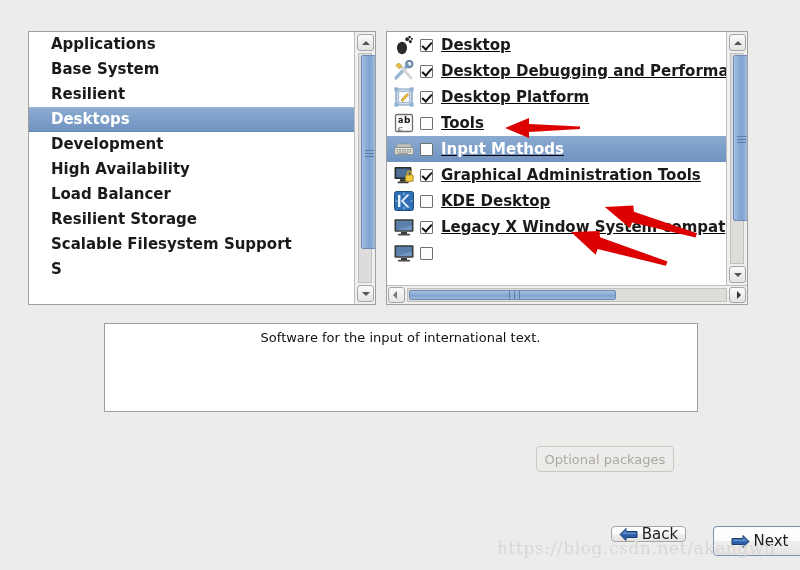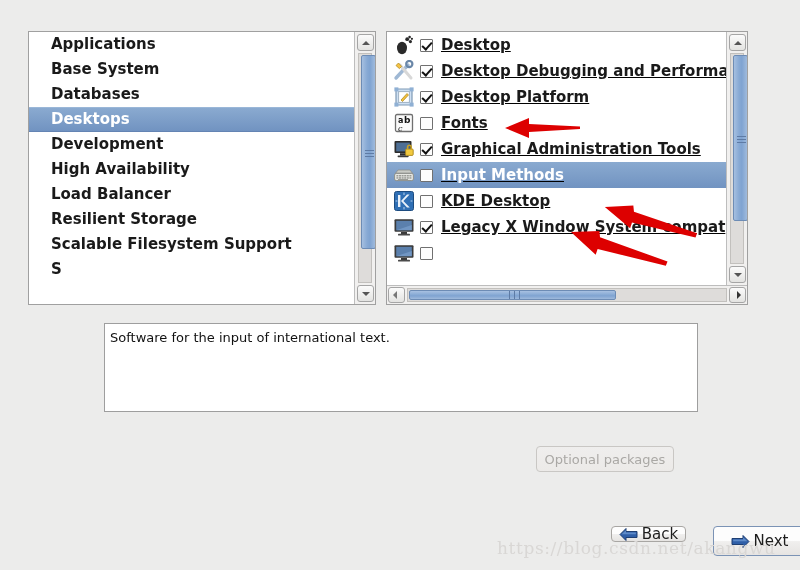--- a/index.html
+++ b/index.html
@@ -123,21 +123,21 @@
   }
   .hgrip{position:absolute;left:50%;top:50%;margin-left:-5px;margin-top:-4px;}
   .hgrip span{float:left;width:1px;height:8px;background:#5e7ba5;margin:0 2px;}
 
   
   #desc{
     position:absolute;left:104px;top:323px;width:594px;height:89px;
     background:#ffffff;border:1px solid #9e9e9e;box-sizing:border-box;
   }
   #desc-text{
-    font-size:13px;color:#111;padding:6px 6px 0 5px;line-height:16px;
+    font-size:13px;color:#111;padding:6px 6px 0 5px;line-height:16px;text-align:center;
   }
 
   
   .btn{
     position:absolute;box-sizing:border-box;
     background:linear-gradient(to bottom,#fdfdfd,#fdfdfd 48%,#f0efee 52%,#e6e4e2);
     border:1px solid #a8a6a3;border-radius:4px;
     font-size:14px;color:#1d1d1d;
     display:flex;align-items:center;justify-content:center;
   }
@@ -162,21 +162,21 @@
     font-size:17px;color:#d9d7d5;letter-spacing:.6px;white-space:nowrap;
   }
 </style>
 </head>
 <body>
 
 <div class="panel" id="cat-panel">
   <div id="cat-list">
       <div class="cat-row"><span>Applications</span></div>
       <div class="cat-row"><span>Base System</span></div>
-      <div class="cat-row"><span>Databases</span></div>
+      <div class="cat-row"><span>Resilient</span></div>
       <div class="cat-row sel"><span>Desktops</span></div>
       <div class="cat-row"><span>Development</span></div>
       <div class="cat-row"><span>High Availability</span></div>
       <div class="cat-row"><span>Load Balancer</span></div>
       <div class="cat-row"><span>Resilient Storage</span></div>
       <div class="cat-row"><span>Scalable Filesystem Support</span></div>
       <div class="cat-row"><span>S</span></div>
     </div>
   <div class="vsb">
     <div class="sb-btn up">
@@ -234,33 +234,21 @@
         <span class="grp-label">Desktop Platform</span>
       </div>
       <div class="grp-row">
         <span class="grp-icon"><svg width="22" height="22" viewBox="0 0 22 22">
             <rect x="2.5" y="2.5" width="17" height="17" rx="1.5" fill="#fafafa" stroke="#707070" stroke-width="1.3"></rect>
             <text x="5" y="10.5" font-family="DejaVu Sans, sans-serif" font-size="8" font-weight="bold" fill="#111">a</text>
             <text x="11" y="11" font-family="DejaVu Sans, sans-serif" font-size="9" font-weight="bold" fill="#111">b</text>
             <text x="5" y="18.5" font-family="DejaVu Serif, serif" font-size="8" font-style="italic" fill="#111">c</text>
           </svg></span>
         <span class="cb"></span>
-        <span class="grp-label">Fonts</span>
-      </div>
-      <div class="grp-row">
-        <span class="grp-icon"><svg width="22" height="22" viewBox="0 0 22 22">
-            <rect x="1.5" y="3" width="17" height="12" rx="1" fill="#2c2c2c"></rect>
-            <rect x="3.2" y="4.6" width="13.6" height="8.8" fill="#4e6f95"></rect>
-            <rect x="7" y="15.2" width="6" height="2.4" fill="#2c2c2c"></rect>
-            <rect x="4.6" y="17.4" width="11" height="1.8" rx=".7" fill="#3a3a3a"></rect>
-            <rect x="12.6" y="11" width="7.6" height="6.4" rx="1" fill="#f2c93e" stroke="#a8841c" stroke-width=".9"></rect>
-            <path d="M14.6 11 v-2 a1.8 1.8 0 0 1 3.6 0 v2" fill="none" stroke="#c9a227" stroke-width="1.6"></path>
-          </svg></span>
-        <span class="cb on"></span>
-        <span class="grp-label">Graphical Administration Tools</span>
+        <span class="grp-label">Tools</span>
       </div>
       <div class="grp-row sel">
         <span class="grp-icon"><svg width="22" height="22" viewBox="0 0 22 22">
             <path d="M5 6 h12 l2.4 3.2 H2.6 Z" fill="#c9cbc6" stroke="#8e908b" stroke-width=".8"></path>
             <rect x="1.6" y="9.4" width="18.8" height="7.2" rx="1.6" fill="#e6e7e3" stroke="#8e908b" stroke-width="1"></rect>
             <g fill="#9a9c97">
               <rect x="3.4" y="11" width="2" height="1.5"></rect>
               <rect x="6" y="11" width="2" height="1.5"></rect>
               <rect x="8.6" y="11" width="2" height="1.5"></rect>
               <rect x="11.2" y="11" width="2" height="1.5"></rect>
@@ -273,20 +261,32 @@
               <rect x="13.8" y="13.2" width="2" height="1.5"></rect>
               <rect x="16.4" y="13.2" width="2" height="1.5"></rect>
               <rect x="5" y="15" width="10" height="1.2"></rect>
             </g>
           </svg></span>
         <span class="cb"></span>
         <span class="grp-label">Input Methods</span>
       </div>
       <div class="grp-row">
         <span class="grp-icon"><svg width="22" height="22" viewBox="0 0 22 22">
+            <rect x="1.5" y="3" width="17" height="12" rx="1" fill="#2c2c2c"></rect>
+            <rect x="3.2" y="4.6" width="13.6" height="8.8" fill="#4e6f95"></rect>
+            <rect x="7" y="15.2" width="6" height="2.4" fill="#2c2c2c"></rect>
+            <rect x="4.6" y="17.4" width="11" height="1.8" rx=".7" fill="#3a3a3a"></rect>
+            <rect x="12.6" y="11" width="7.6" height="6.4" rx="1" fill="#f2c93e" stroke="#a8841c" stroke-width=".9"></rect>
+            <path d="M14.6 11 v-2 a1.8 1.8 0 0 1 3.6 0 v2" fill="none" stroke="#c9a227" stroke-width="1.6"></path>
+          </svg></span>
+        <span class="cb on"></span>
+        <span class="grp-label">Graphical Administration Tools</span>
+      </div>
+      <div class="grp-row">
+        <span class="grp-icon"><svg width="22" height="22" viewBox="0 0 22 22">
             <rect x="1.5" y="1.5" width="19" height="19" rx="2" fill="#2f6fb5" stroke="#1d4c80" stroke-width="1"></rect>
             <g fill="#e9f1fa">
               <rect x="5" y="5" width="2.4" height="12"></rect>
               <path d="M8 11 L14 4.6 L16.6 4.6 L10.4 11 L16.8 17.4 L14 17.4 Z"></path>
             </g>
             <g stroke="#cfe0f2" stroke-width="1" opacity=".85">
               <line x1="11" y1="2.6" x2="11" y2="5"></line>
               <line x1="11" y1="17" x2="11" y2="19.4"></line>
               <line x1="2.6" y1="11" x2="4.4" y2="11"></line>
               <line x1="17.6" y1="11" x2="19.4" y2="11"></line>

